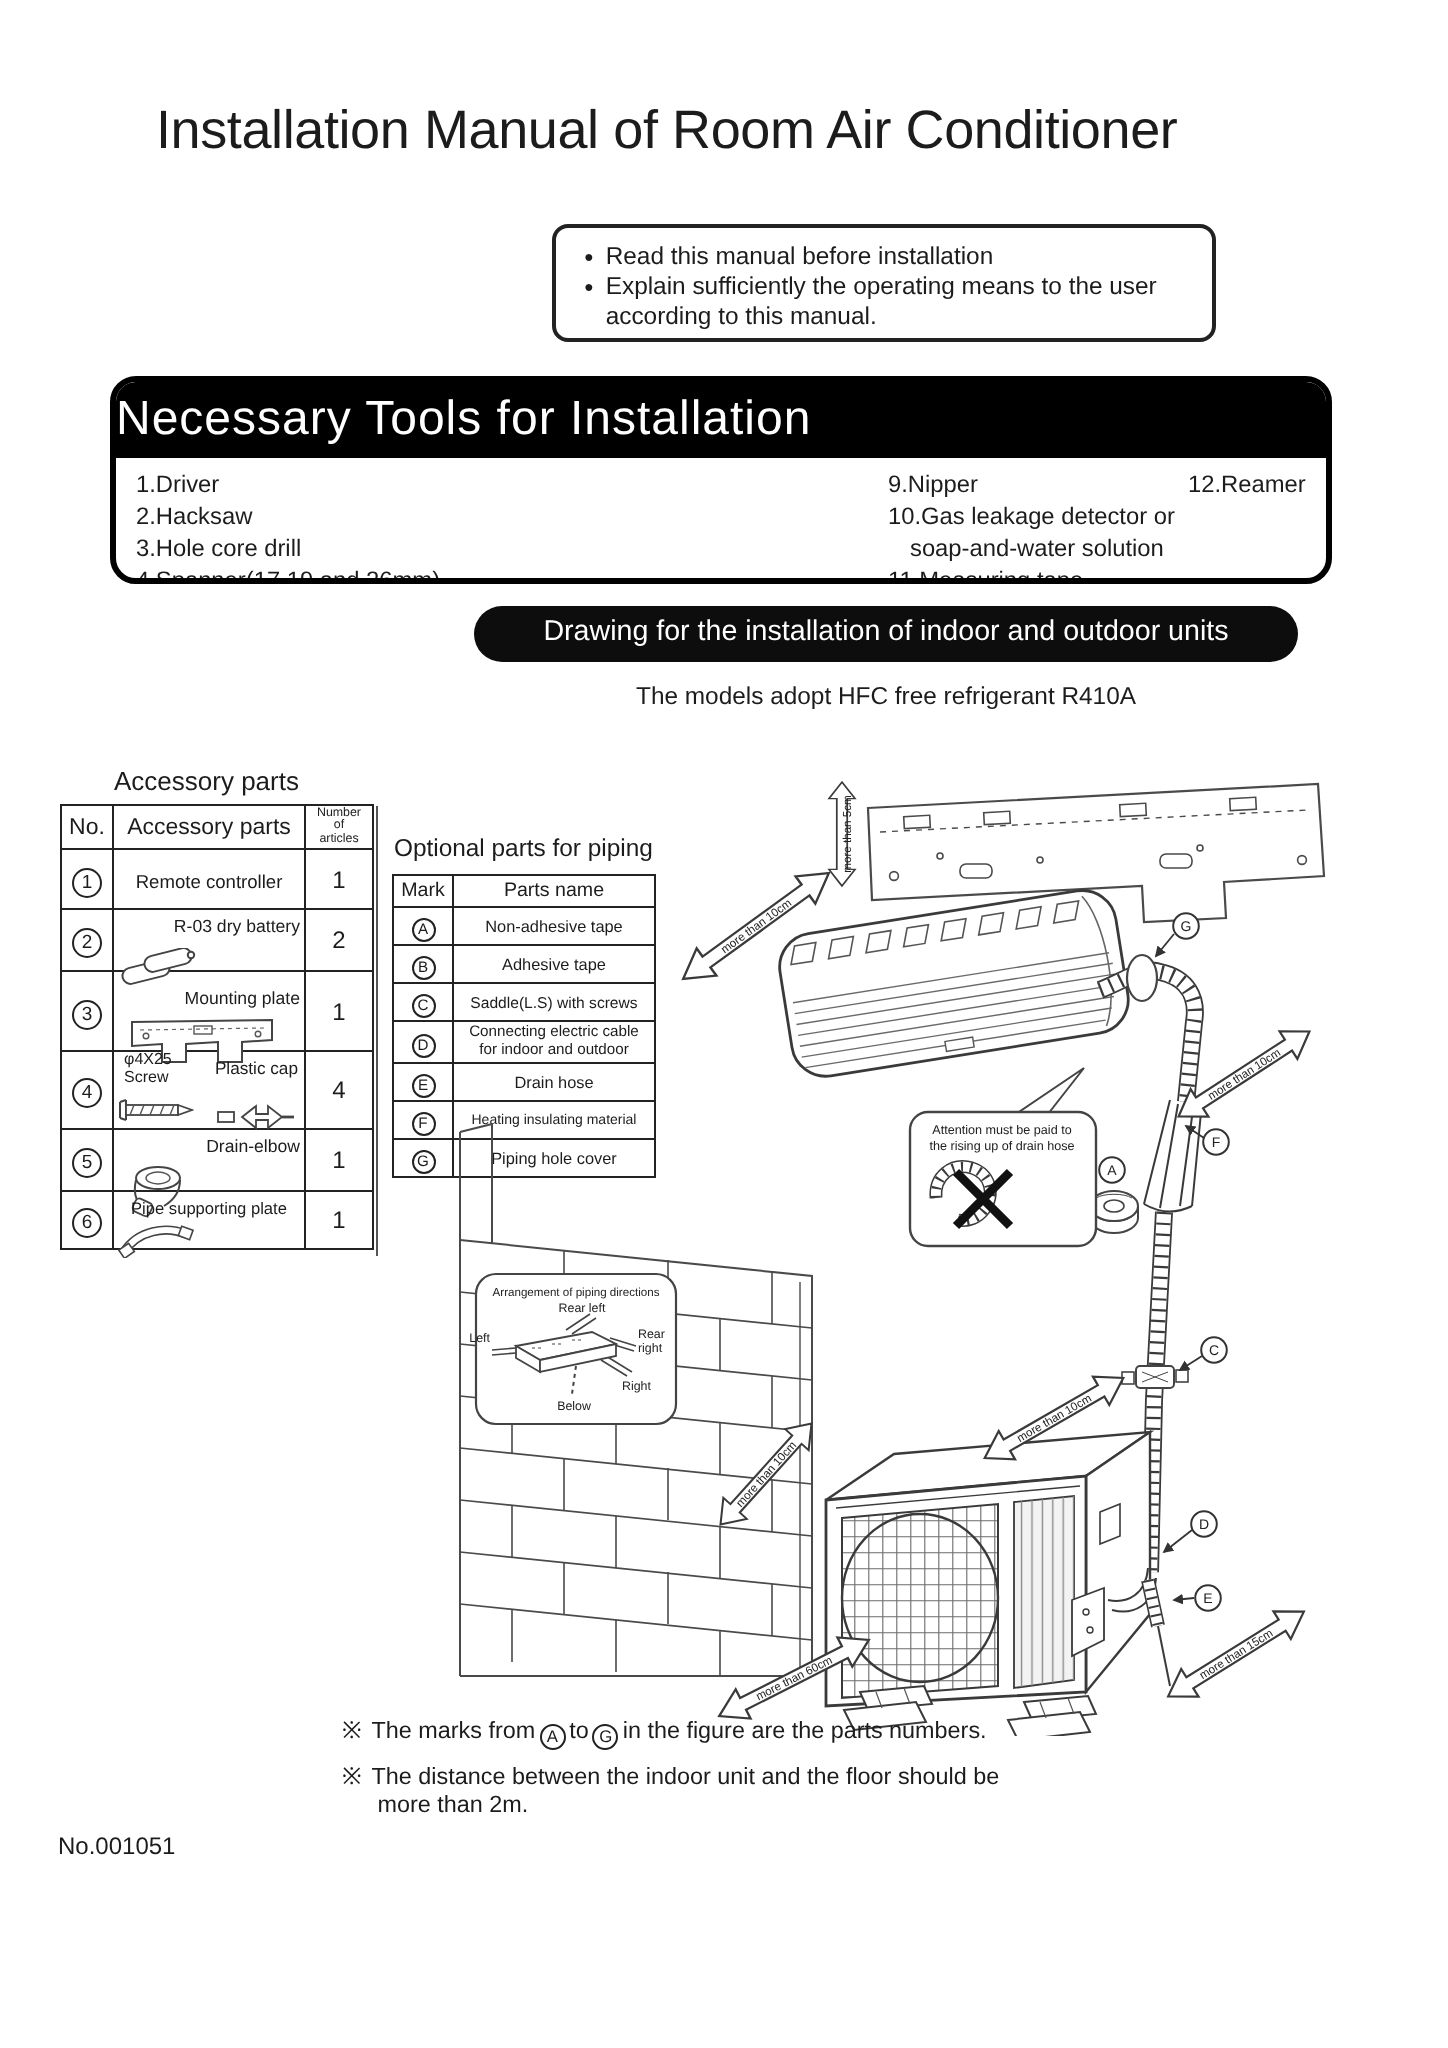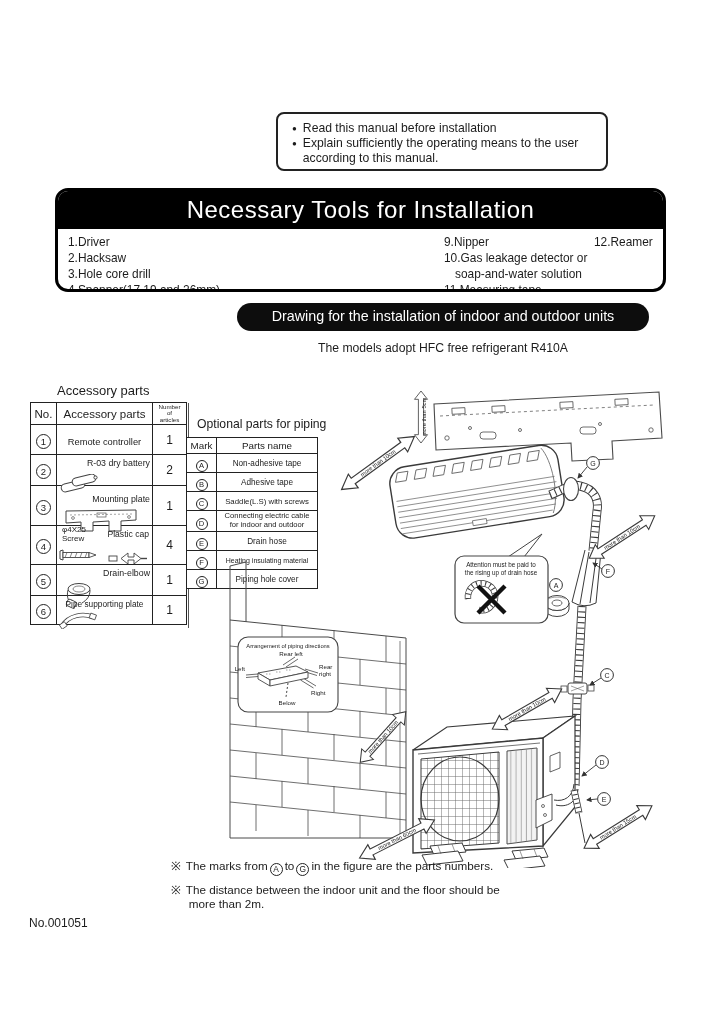--- a/index.html
+++ b/index.html
@@ -9,21 +9,21 @@
   .abs{position:absolute;}
   
   .title{left:78px;top:50px;font-size:27px;font-weight:500;letter-spacing:-0.2px;white-space:nowrap;}
   
   .notice{left:276px;top:112px;width:332px;height:59px;border:2px solid #222;border-radius:8px;
           padding:7px 8px 6px 14px;font-size:12.2px;line-height:15.2px;}
   .n-item{display:flex;}
   .n-bullet{font-size:8px;line-height:15px;margin-right:6px;}
   
   .tools{left:55px;top:188px;width:611px;height:104px;border:3px solid #000;border-radius:13px;overflow:hidden;background:#fff;}
-  .tools-head{height:38px;background:#000;color:#fff;text-align:center;font-size:24px;line-height:37px;letter-spacing:0.5px;}
+  .tools-head{height:38px;background:#000;color:#fff;text-align:left;font-size:24px;line-height:37px;letter-spacing:0.5px;}
   .tools-body{position:relative;height:66px;font-size:11.9px;line-height:16px;padding-top:20px;}
   .tcol{position:absolute;top:5px;white-space:nowrap;}
   .tcol .cont{margin-left:11px;}
   
   .banner{left:237px;top:303px;width:412px;height:28px;background:#0d0d0d;border-radius:14px;color:#fff;
           font-size:14.3px;line-height:27px;text-align:center;}
   .refrig{left:237px;top:341px;width:412px;text-align:center;font-size:12.2px;}
   
   .acc-title{left:57px;top:383px;font-size:13px;}
   table{border-collapse:collapse;background:#fff;}
@@ -40,21 +40,21 @@
   .lbl-br{position:absolute;right:2px;bottom:2px;font-size:8.8px;white-space:nowrap;}
   .lbl-b{position:absolute;left:0;right:0;bottom:1px;font-size:8.3px;white-space:nowrap;}
   .ico-tl{position:absolute;left:2px;top:4px;}
   .ico-tr{position:absolute;right:4px;top:7px;}
   .scl1{position:absolute;left:5px;bottom:11px;font-size:8px;}
   .scl2{position:absolute;left:5px;bottom:2px;font-size:8px;}
   .capl{position:absolute;right:3px;bottom:6px;font-size:8.6px;}
   .vdiv{left:188px;top:403px;width:1px;height:225px;background:#555;}
   
   .opt-title{left:197px;top:417px;font-size:12.2px;white-space:nowrap;}
-  .opt-table{position:absolute;left:186px;top:437px;table-layout:fixed;}
+  .opt-table{position:absolute;left:196px;top:437px;table-layout:fixed;}
   .opt-table th,.opt-table td{border:1.3px solid #222;padding:0;text-align:center;vertical-align:middle;font-weight:normal;}
   .opt-table .c-mk{width:30px;}.opt-table .c-pn{width:101px;}
   .opt-hdr{font-size:9.8px;}
   .clet{display:inline-block;width:12px;height:12px;border:1px solid #222;border-radius:50%;
         font-size:7.6px;line-height:10.5px;text-align:center;}
   .fs82{font-size:8.2px;}.fs78{font-size:7.8px;}.fs76{font-size:7.6px;line-height:8.6px;}.fs70{font-size:7px;}
   
   .diagram{left:220px;top:372px;}
   .t58{font-size:5.8px;fill:#222;}
   .t62{font-size:6.2px;fill:#222;}
@@ -66,20 +66,21 @@
   .nmark{margin-right:5px;}
   .ncirc{display:inline-block;width:13px;height:13px;border:1px solid #222;border-radius:50%;
          font-size:8.4px;line-height:11.5px;text-align:center;vertical-align:-2px;margin:0 2px;}
   .docno{left:29px;top:916px;font-size:12px;}
 </style>
 </head>
 <body>
 
 <div class="page">
 
+  <div class="abs title">Installation Manual of Room Air Conditioner</div>
 
   <div class="abs notice">
     <div class="n-item">
       <span class="n-bullet">●</span>
       <span>Read this manual before installation</span>
     </div>
     <div class="n-item">
       <span class="n-bullet">●</span>
       <span>Explain sufficiently the operating means to the user according to this manual.</span>
     </div>

